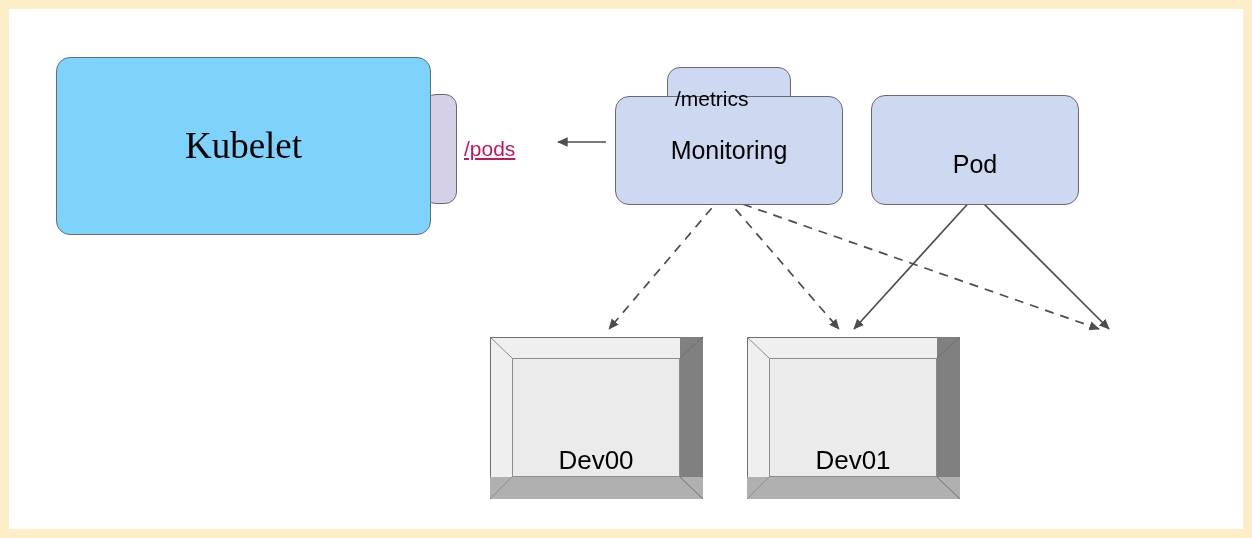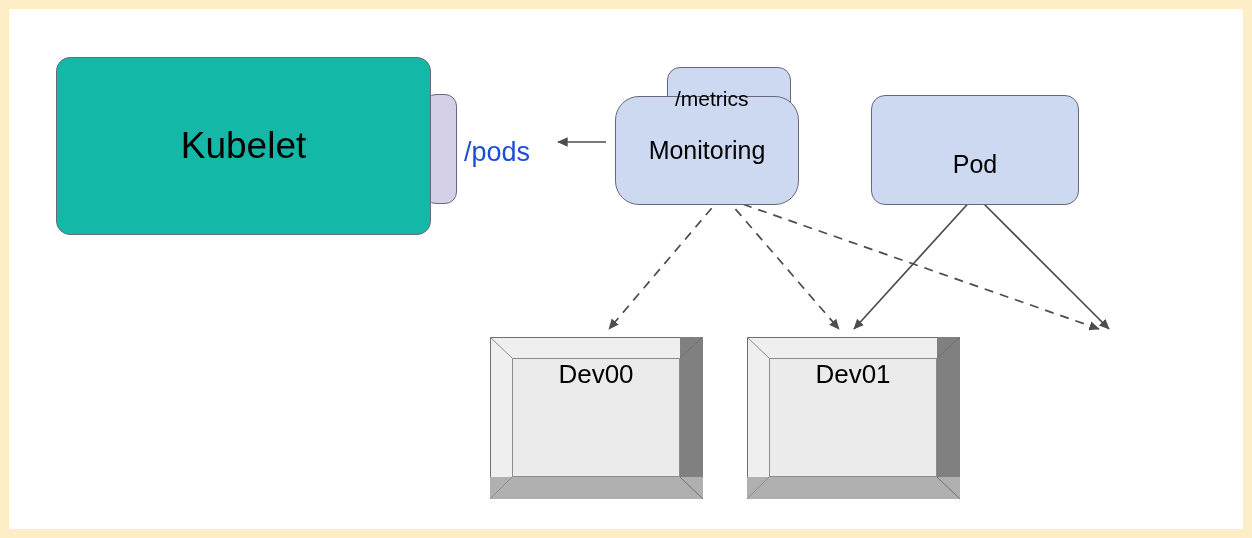--- a/index.html
+++ b/index.html
@@ -52,21 +52,21 @@
     border: 1.6px solid #69687a;
     border-radius: 14px;
     display: flex;
     align-items: center;
     justify-content: center;
     text-align: center;
     color: #000000;
     line-height: 1.18;
     box-sizing: border-box;
   }
-  .rbox.lavender { background: #14b8a6; }
+  .rbox.lavender { background: #7dd3fc; font-family: Liberation Serif, serif; }
   .rbox.blue     { background: #ccd9f0; }
 
   
   #kubelet-box {
     left: 47px;
     top: 48px;
     width: 375px;
     height: 178px;
     font-size: 37px;
     z-index: 3;
@@ -78,35 +78,35 @@
     width: 33px;
     height: 110px;
     border: 1.6px solid #69687a;
     border-radius: 12px;
     background: #d5cfe8;
     z-index: 2;
   }
   #pods-label {
     left: 455px;
     top: 128px;
-    font-size: 27px;
-    color: #1d4ed8;
+    font-size: 21px;
+    color: #be185d;
     white-space: nowrap;
     z-index: 4;
+    text-decoration: underline;
   }
 
   
   #monitoring-box {
     left: 606px;
     top: 87px;
-    width: 184px;
+    width: 228px;
     height: 109px;
     font-size: 25px;
     z-index: 3;
-    border-radius: 24px;
   }
   #metrics-tab {
     left: 658px;
     top: 58px;
     width: 124px;
     height: 40px;
     border: 1.6px solid #69687a;
     border-top-left-radius: 13px;
     border-top-right-radius: 13px;
     border-bottom-left-radius: 0;
@@ -180,21 +180,21 @@
   .device .dev-inner {
     position: absolute;
     left: 22px;
     top: 21px;
     right: 23px;
     bottom: 22px;
     background: #ebebeb;
     border: 1px solid #8c8c8c;
     box-sizing: border-box;
     display: flex;
-    align-items: flex-start;
+    align-items: flex-end;
     justify-content: center;
   }
   .device .dev-label {
     font-size: 26px;
     color: #000000;
     white-space: nowrap;
   }
   #device-0 { left: 481px; }
   #device-1 { left: 738px; }
   #device-2 { left: 995px; }

